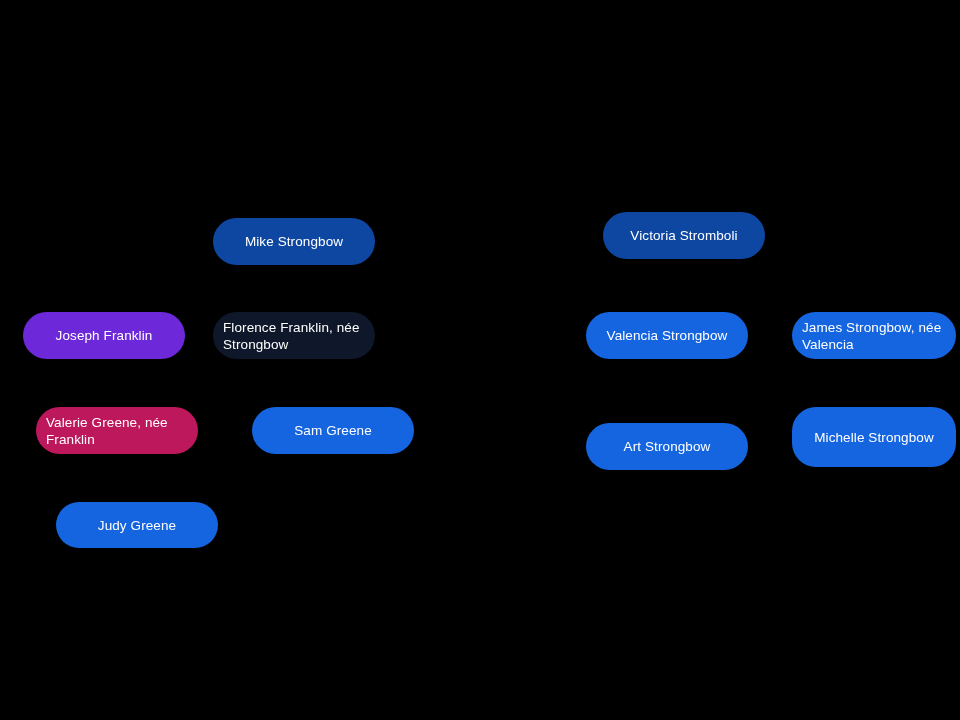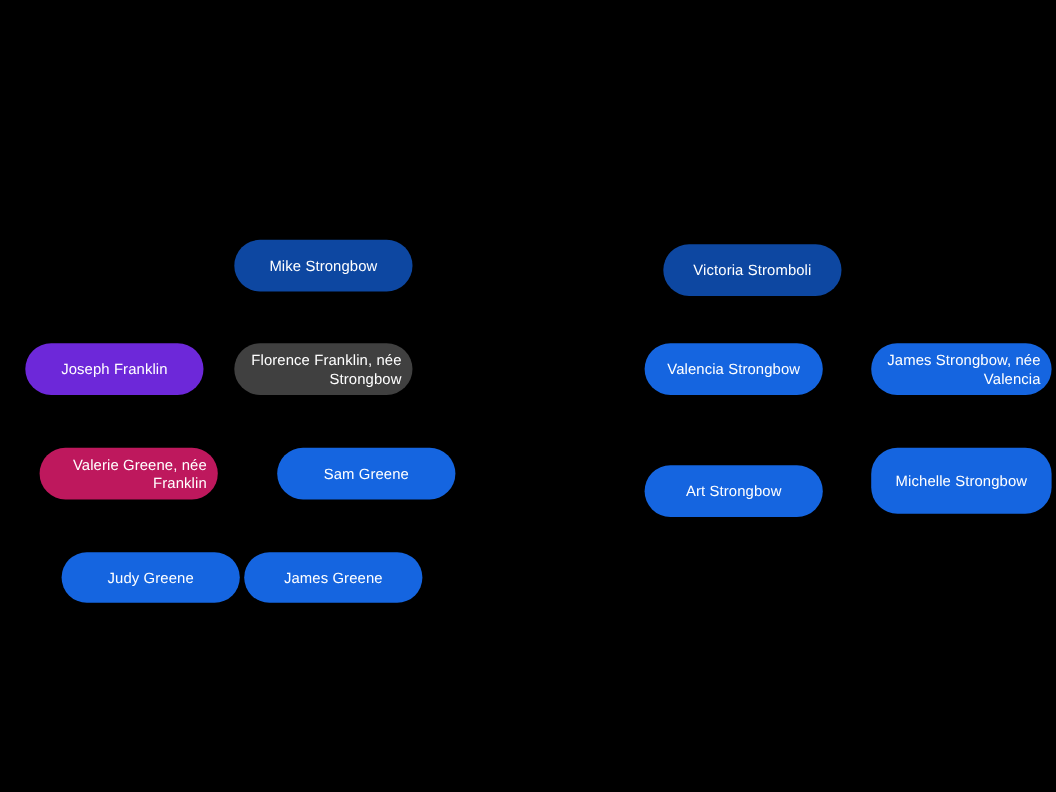--- a/index.html
+++ b/index.html
@@ -14,42 +14,41 @@
     background: #000000;
     overflow: hidden;
     font-family: "Liberation Sans", sans-serif;
   }
   .node {
     position: absolute;
     box-sizing: border-box;
     display: flex;
     align-items: center;
     justify-content: center;
-    text-align: right;
+    text-align: left;
     color: #ffffff;
     font-family: "Liberation Sans", sans-serif;
     font-size: 13.5px;
     line-height: 17px;
     font-weight: 400;
     border-radius: 24px;
     padding: 0 10px;
     letter-spacing: 0.1px;
     white-space: pre-line;
     user-select: none;
   }
 </style>
 </head>
 <body>
 
 <div id="canvas">
     <div class="node" style="left: 213px; top: 218px; width: 162px; height: 47px; background: rgb(13, 71, 161);">Mike Strongbow</div>
-    <div class="node" style="left: 603px; top: 222px; width: 162px; height: 47px; background: rgb(13, 71, 161);">Victoria Stromboli</div>
+    <div class="node" style="left: 603px; top: 212px; width: 162px; height: 47px; background: rgb(13, 71, 161);">Victoria Stromboli</div>
     <div class="node" style="left: 23px; top: 312px; width: 162px; height: 47px; background: #6d28d9;">Joseph Franklin</div>
-    <div class="node" style="left: 213px; top: 312px; width: 162px; height: 47px; background: #404040;">Florence Franklin, née Strongbow</div>
+    <div class="node" style="left: 213px; top: 312px; width: 162px; height: 47px; background: #0f172a;">Florence Franklin, née Strongbow</div>
     <div class="node" style="left: 586px; top: 312px; width: 162px; height: 47px; background: rgb(21, 101, 224);">Valencia Strongbow</div>
     <div class="node" style="left: 792px; top: 312px; width: 164px; height: 47px; background: rgb(21, 101, 224);">James Strongbow, née Valencia</div>
     <div class="node" style="left: 36px; top: 407px; width: 162px; height: 47px; background: #be185d;">Valerie Greene, née Franklin</div>
     <div class="node" style="left: 252px; top: 407px; width: 162px; height: 47px; background: rgb(21, 101, 224);">Sam Greene</div>
     <div class="node" style="left: 586px; top: 407px; width: 162px; height: 47px; background: rgb(21, 101, 224); margin-top: 16px;">Art Strongbow</div>
     <div class="node" style="left: 792px; top: 407px; width: 164px; height: 60px; background: rgb(21, 101, 224);">Michelle Strongbow</div>
     <div class="node" style="left: 56px; top: 502px; width: 162px; height: 46px; background: rgb(21, 101, 224);">Judy Greene</div>
-    <div class="node" style="left: 222px; top: 502px; width: 162px; height: 46px; background: rgb(21, 101, 224);">James Greene</div>
   </div>
 
 </body></html>

